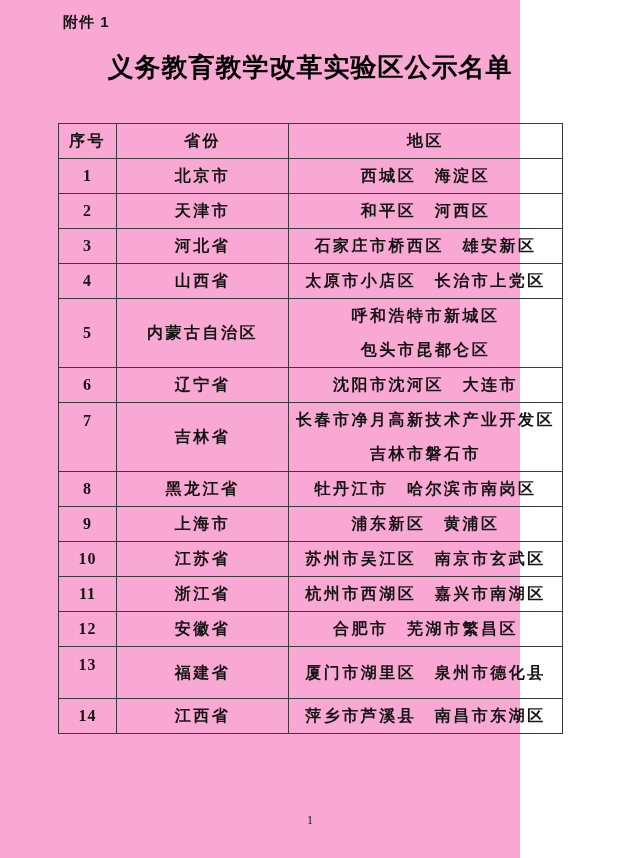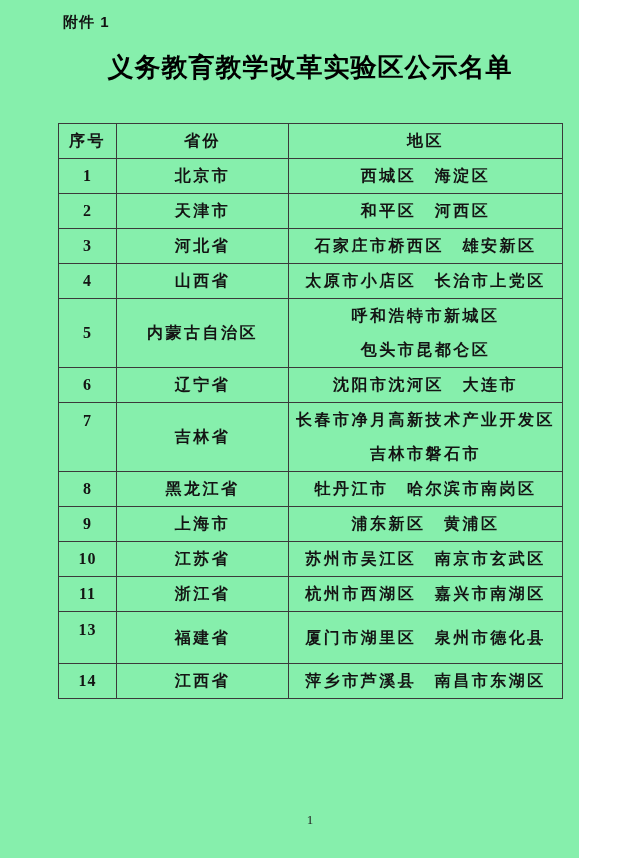--- a/index.html
+++ b/index.html
@@ -6,23 +6,23 @@
   html, body { background: #ffffff; }
   body {
     width: 620px;
     height: 858px;
     position: relative;
     font-family: "Liberation Serif", "DejaVu Serif", serif;
     color: #1a1a1a;
     overflow: hidden;
   }
   .page {
-    width: 579px;
+    width: 520px;
     height: 858px;
-    background: #86efac;
+    background: #f9a8d4;
     position: relative;
   }
   .attachment-label {
     position: absolute;
     top: 13px;
     left: 63px;
     font-family: "Liberation Sans", "DejaVu Sans", sans-serif;
     font-weight: 700;
     font-size: 15px;
     letter-spacing: 1px;
@@ -151,20 +151,25 @@
         <tr>
           <td class="col-num">10</td>
           <td class="col-province">江苏省</td>
           <td class="col-region">苏州市吴江区　南京市玄武区</td>
         </tr>
         <tr>
           <td class="col-num">11</td>
           <td class="col-province">浙江省</td>
           <td class="col-region">杭州市西湖区　嘉兴市南湖区</td>
         </tr>
+        <tr>
+          <td class="col-num">12</td>
+          <td class="col-province">安徽省</td>
+          <td class="col-region">合肥市　芜湖市繁昌区</td>
+        </tr>
         <tr class="tall">
           <td class="col-num num-top">13</td>
           <td class="col-province">福建省</td>
           <td class="col-region">厦门市湖里区　泉州市德化县</td>
         </tr>
         <tr>
           <td class="col-num">14</td>
           <td class="col-province">江西省</td>
           <td class="col-region">萍乡市芦溪县　南昌市东湖区</td>
         </tr>

